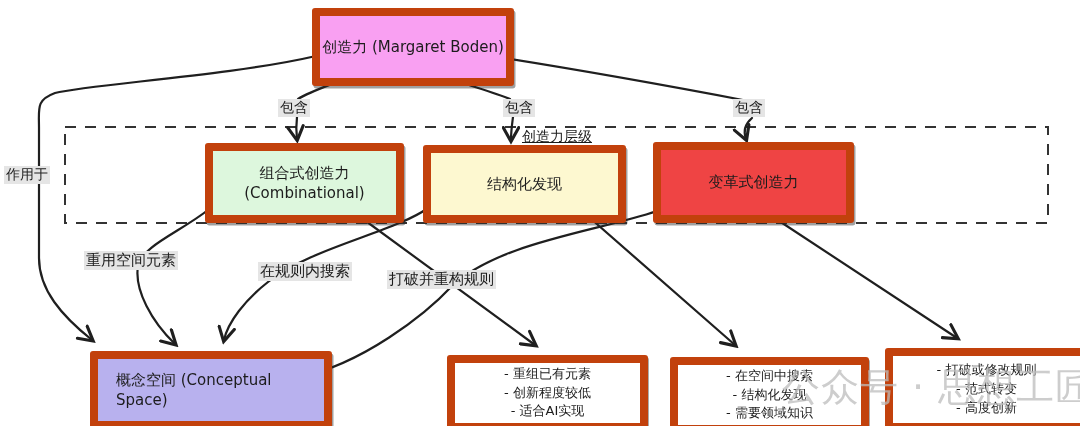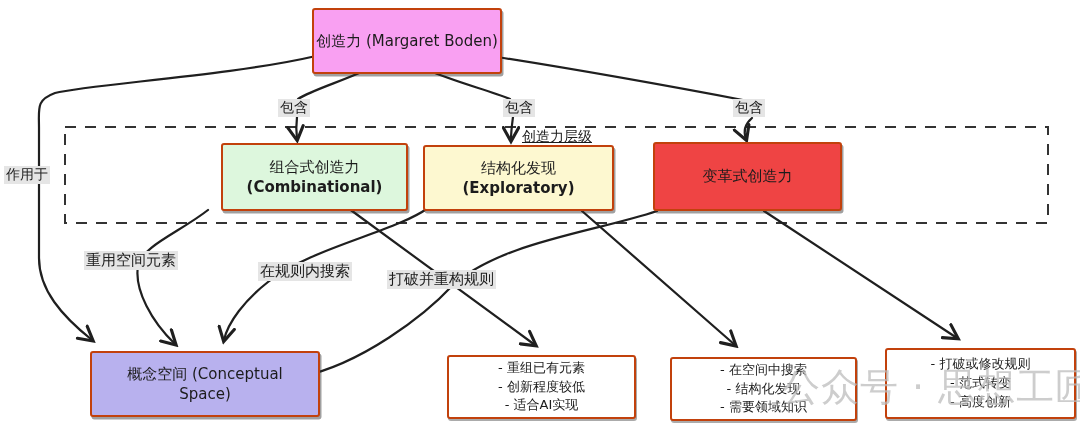--- a/index.html
+++ b/index.html
@@ -3,27 +3,27 @@
 <meta charset="utf-8">
 <style>
   html,body{margin:0;padding:0;background:#fff;}
   #stage{
     position:relative;width:1080px;height:426px;background:#ffffff;overflow:hidden;
     font-family:"DejaVu Sans",sans-serif;color:#1c1c1c;
   }
   #edges{position:absolute;left:0;top:0;z-index:0;}
   .node{
     position:absolute;z-index:2;display:flex;flex-direction:column;align-items:center;justify-content:center;
-    border:2px solid #c2410c;border-radius:3px;text-align:center;line-height:1.35;
+    border:8px solid #c2410c;border-radius:3px;text-align:left;line-height:1.35;
     box-shadow:1.5px 2.5px 0 rgba(45,45,45,.45);
   }
   .node .l1{font-size:15px;}
-  .node .l2{font-size:15px;font-weight:bold;}
+  .node .l2{font-size:15px;}
   #top-box{left:312px;top:8px;width:186px;height:62px;background:#f9a0f2;font-size:15px;}
-  #box-comb{left:205px;top:143px;width:183px;height:64px;background:#ddf7dd;margin-left:16px;}
+  #box-comb{left:205px;top:143px;width:183px;height:64px;background:#ddf7dd;}
   #box-expl{left:423px;top:145px;width:187px;height:62px;background:#fdf8d0;}
   #box-trans{left:642px;top:142px;width:185px;height:65px;background:#ef4444;margin-left:11px;}
   #box-space{left:90px;top:351px;width:190px;height:62px;background:#b8b1ee;font-size:15px;padding:0 18px;}
   .detail{background:#ffffff;font-size:13px;line-height:1.45;box-shadow:1px 2px 0 rgba(45,45,45,.4);}
   .detail span{display:block;}
   #box-d1{left:447px;top:355px;width:185px;height:60px;}
   #box-d2{left:670px;top:357px;width:183px;height:60px;}
   #box-d3{left:885px;top:348px;width:187px;height:67px;}
   .edge-label{
     position:absolute;z-index:4;font-size:14px;background:#e5e5e5;padding:0 2px;white-space:nowrap;
@@ -87,21 +87,20 @@
     <span>创造力 (Margaret Boden)</span>
   </div>
 
   <div class="node" id="box-comb">
     <span class="l1">组合式创造力</span>
     <span class="l2">(Combinational)</span>
   </div>
 
   <div class="node" id="box-expl">
     <span class="l1">结构化发现</span>
-    <span class="l2">(Exploratory)</span>
   </div>
 
   <div class="node" id="box-trans">
     <span class="l1">变革式创造力</span>
   </div>
 
   <div class="node" id="box-space">
     <span>概念空间 (Conceptual Space)</span>
   </div>
 

